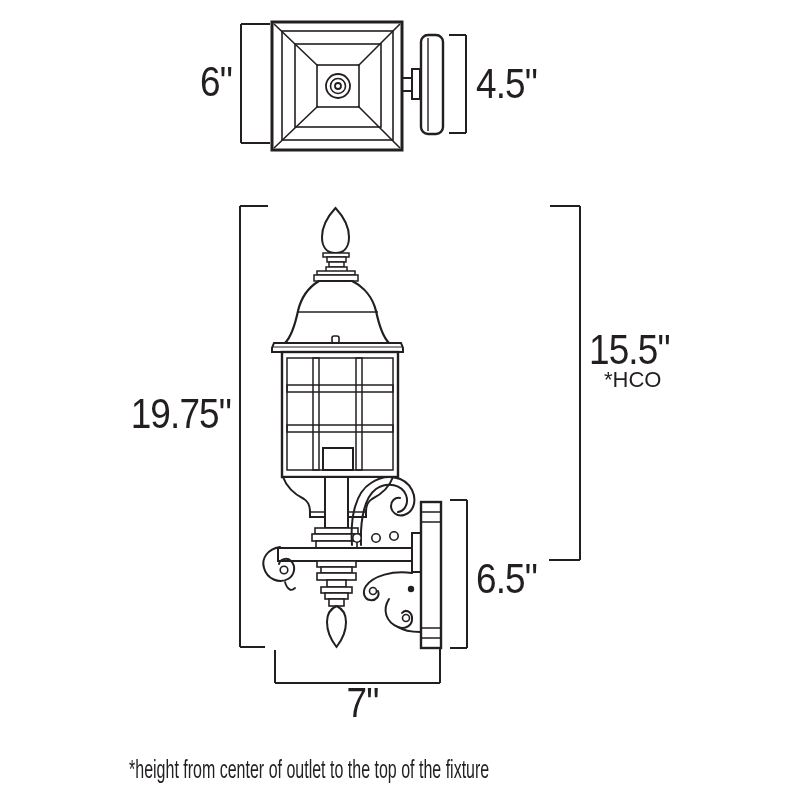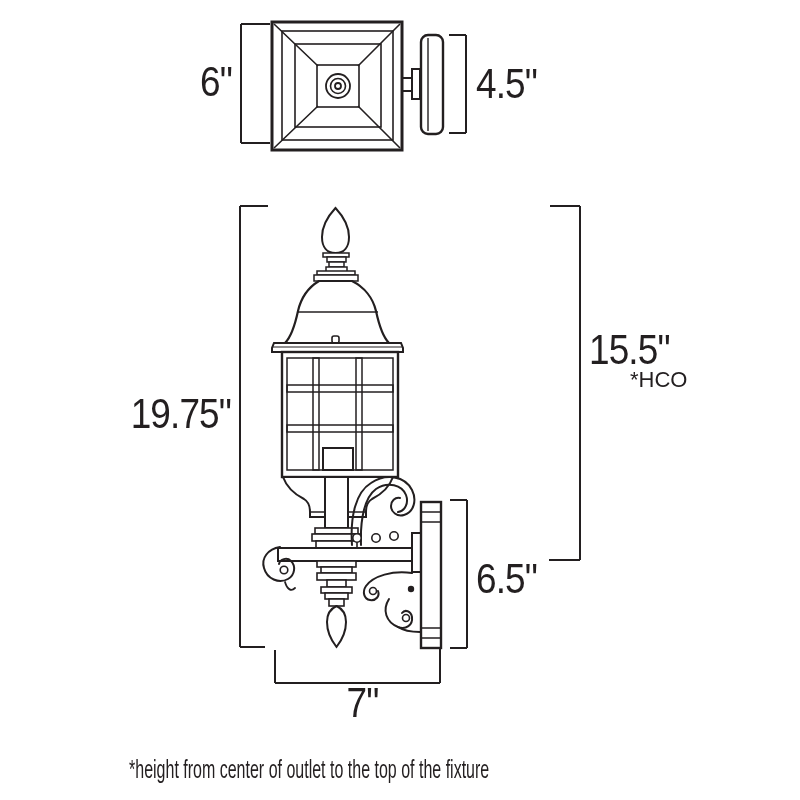--- a/index.html
+++ b/index.html
@@ -144,20 +144,20 @@
   </svg>
 
   <div class="label dim right" style="left:120px; top:61px; width:112px;">6"</div>
 
   <div class="label dim left" style="left:476px; top:63px;">4.5"</div>
 
   <div class="label dim right" style="left:90px; top:393px; width:141px;">19.75"</div>
 
   <div class="label dim left" style="left:589px; top:329px;">15.5"</div>
 
-  <div class="label note" style="left:604px; top:369px;margin-left:26px;">*HCO</div>
+  <div class="label note" style="left:604px; top:369px;">*HCO</div>
 
   <div class="label dim left" style="left:476px; top:558px;">6.5"</div>
 
   <div class="label dim center" style="left:305px; top:682px; width:115px;">7"</div>
 
   <div class="label footnote" style="left:129px; top:757px;">*height from center of outlet to the top of the fixture</div>
 </div>
 
 </body></html>

